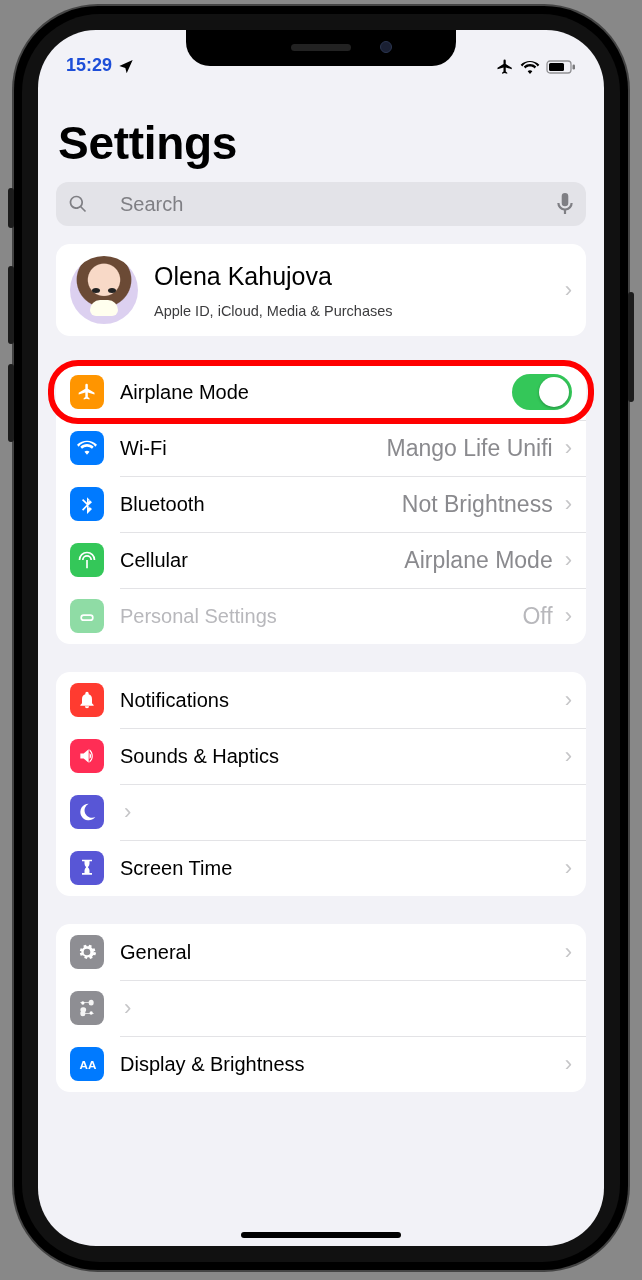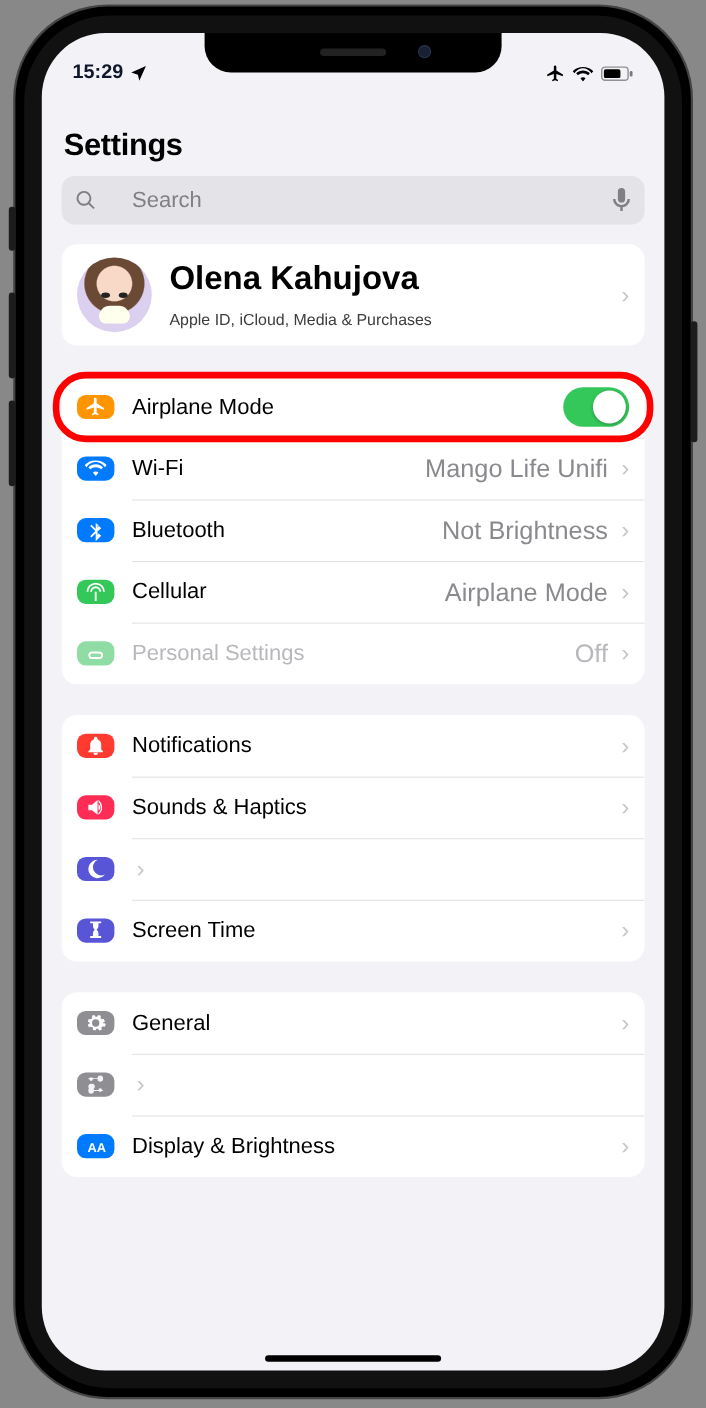--- a/index.html
+++ b/index.html
@@ -30,27 +30,27 @@
   
   .side-btn { position:absolute; background:#1c1c1c; border-radius:3px; }
   .sb-left1 { left:-6px; top:182px; width:6px; height:40px; }
   .sb-left2 { left:-6px; top:260px; width:6px; height:78px; }
   .sb-left3 { left:-6px; top:358px; width:6px; height:78px; }
   .sb-right { right:-6px; top:286px; width:6px; height:110px; }
 
   
   .status-bar {
     height: 50px; display: flex; align-items: flex-end; justify-content: space-between;
-    padding: 0 28px 4px 28px; font-size: 18px; font-weight: 600; color: #0f172a;
+    padding: 0 28px 4px 28px; font-size: 18px; font-weight: 600; color: #1d4ed8;
   }
   .status-left, .status-right { display: flex; align-items: center; gap: 6px; }
 
   
   .header { padding: 36px 20px 8px 20px; }
-  .header h1 { font-size: 28px; font-weight: 700; letter-spacing: -0.3px; }
+  .header h1 { font-size: 46px; font-weight: 700; letter-spacing: -0.3px; }
 
   
   .searchbar {
     margin: 4px 18px 18px 18px; height: 44px;
     background: #e3e3e8; border-radius: 12px;
     display: flex; align-items: center; padding: 0 12px; gap: 8px;
     color: #7f7f84; font-size: 20px;
   }
   .searchbar .ph { flex: 1; margin-left: 24px; }
   .searchbar svg { fill: #7f7f84; }
@@ -62,39 +62,39 @@
   }
   .row {
     min-height: 56px; display: flex; align-items: center; padding: 0 14px 0 14px;
     position: relative;
   }
   .row + .row::before {
     content:""; position:absolute; left:64px; right:0; top:0; height:1px;
     background:#e3e3e6;
   }
   .row .icon {
-    width: 34px; height: 22px; border-radius: 8px; margin-right: 16px;
+    width: 34px; height: 34px; border-radius: 8px; margin-right: 16px;
     display:flex; align-items:center; justify-content:center; flex: 0 0 34px;
   }
   .row .label { flex: 1; font-size: 20px; color:#000; }
   .row .detail { font-size: 23px; color:#8a8a8e; margin-right: 8px; text-align:right; }
   .row .chev { color:#c6c6c8; font-size: 22px; margin-left:4px; }
   .row.disabled .label, .row.disabled .detail { color:#b8b8bc; }
 
   
   .profile-row { min-height: 92px; padding: 12px 14px; }
   .avatar {
     width: 68px; height: 68px; border-radius: 50%;
     background: radial-gradient(circle at 50% 35%, #f8d9c7 0 28%, #6b4a35 30% 48%, #dcd0f0 50% 100%);
     margin-right: 16px; flex: 0 0 68px; position:relative; overflow:hidden;
   }
   .avatar::after{content:"";position:absolute;left:20px;right:20px;bottom:8px;height:16px;background:#ffe;border-radius:10px 10px 6px 6px;}
   .avatar::before{content:"";position:absolute;left:22px;top:32px;width:8px;height:5px;background:#222;border-radius:50%;box-shadow:16px 0 #222;}
   .profile-text { display:flex; flex-direction:column; flex:1; }
-  .profile-name { font-size: 30px; font-weight: 700; }
+  .profile-name { font-size: 25px; font-weight: 400; }
   .profile-sub  { font-size: 14.5px; color:#3c3c3e; margin-top:12px; }
 
   
   .ic-orange { background:#ff9500; }
   .ic-blue   { background:#007aff; }
   .ic-green  { background:#34c759; }
   .ic-greenlt{ background:#8fdca5; }
   .ic-red    { background:#ff3b30; }
   .ic-redpink{ background:#ff2d55; }
   .ic-indigo { background:#5856d6; }

